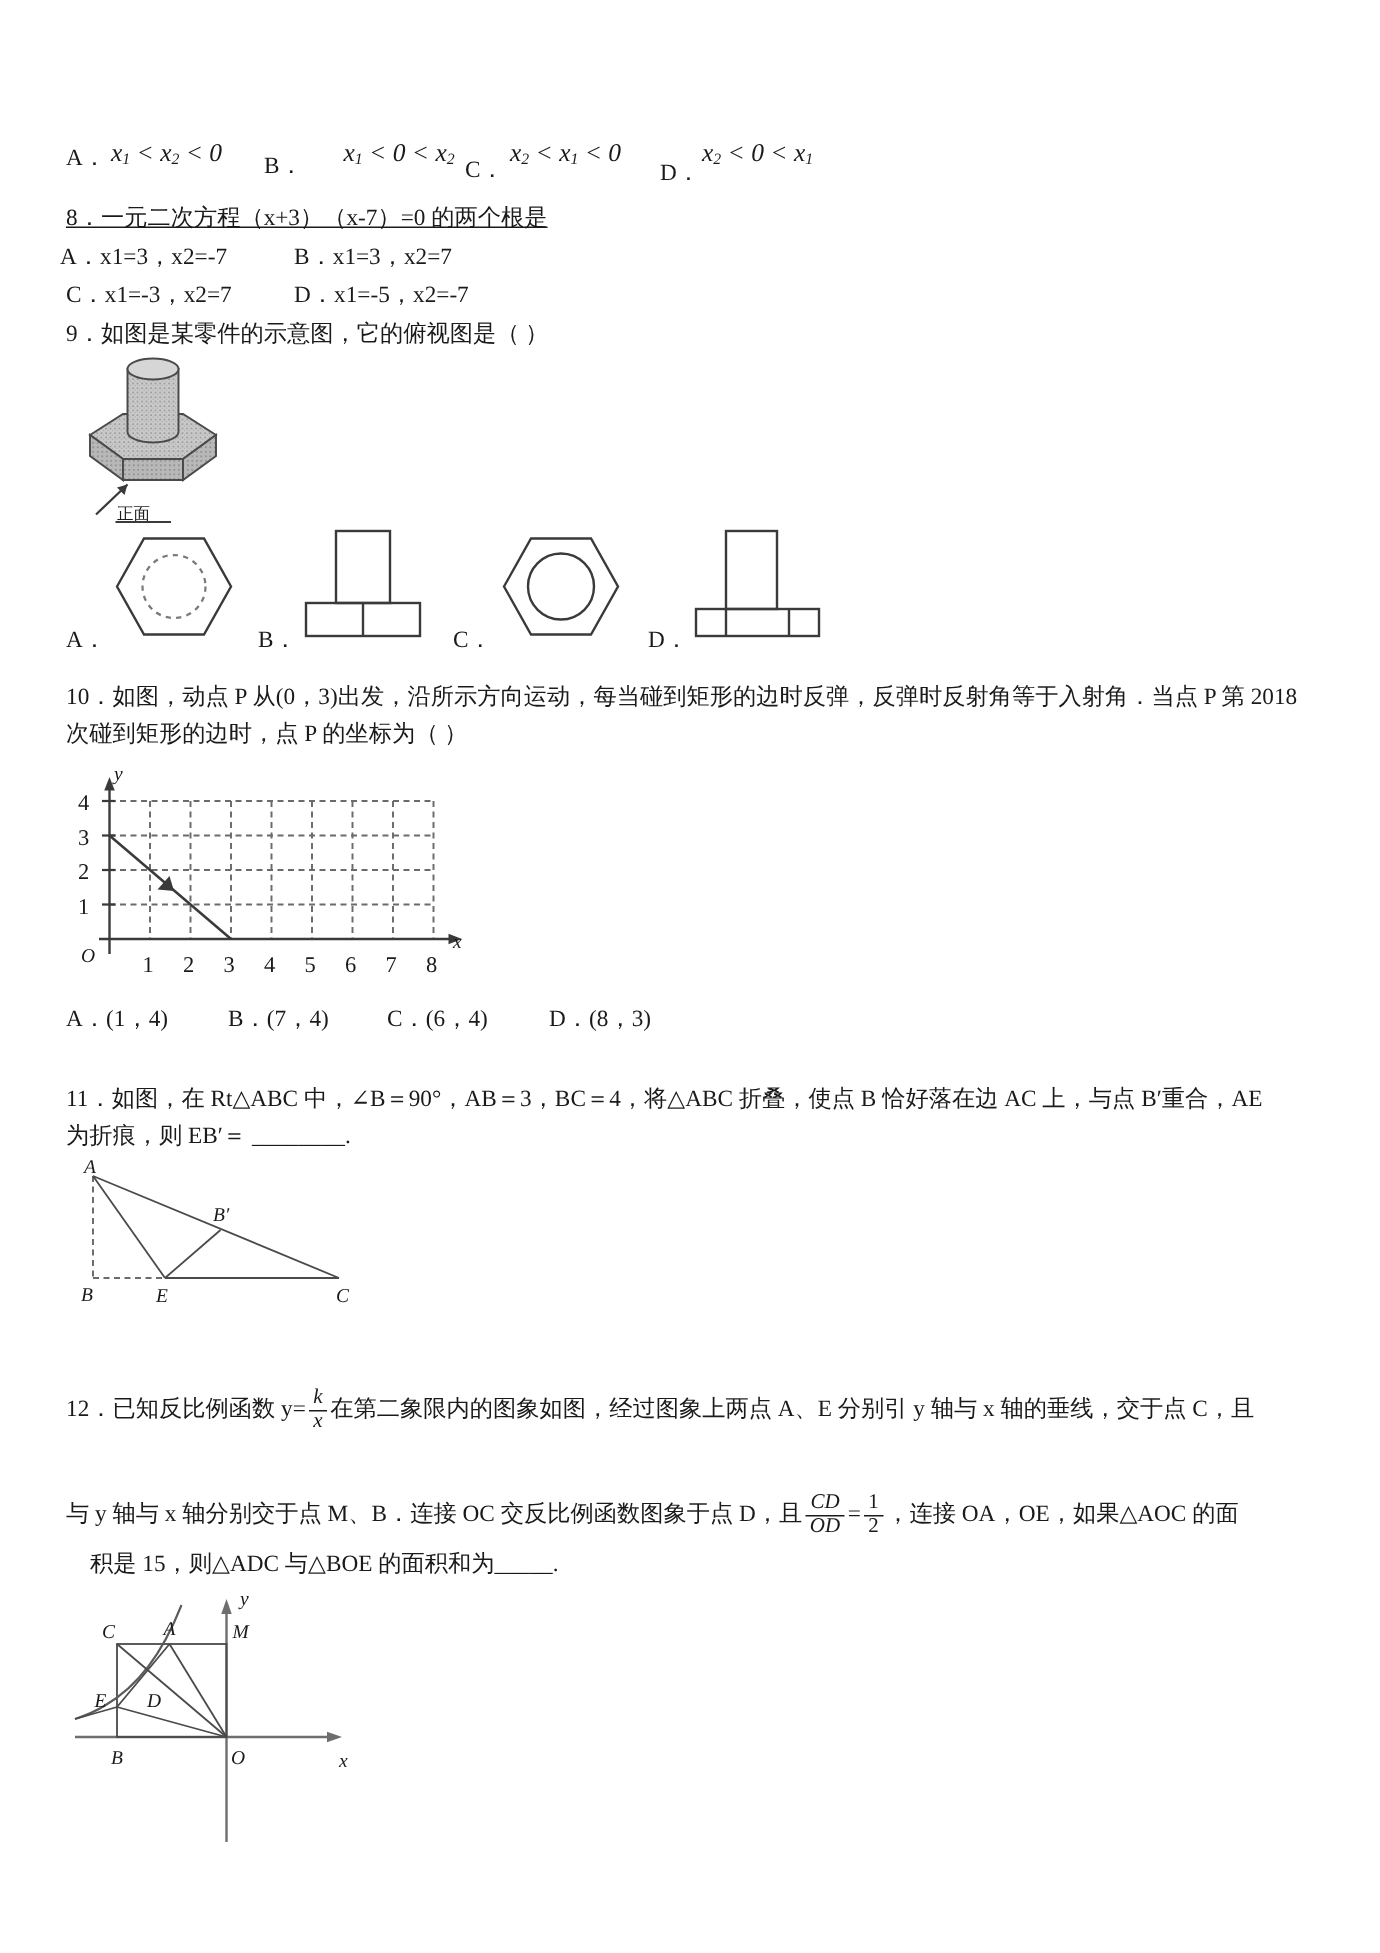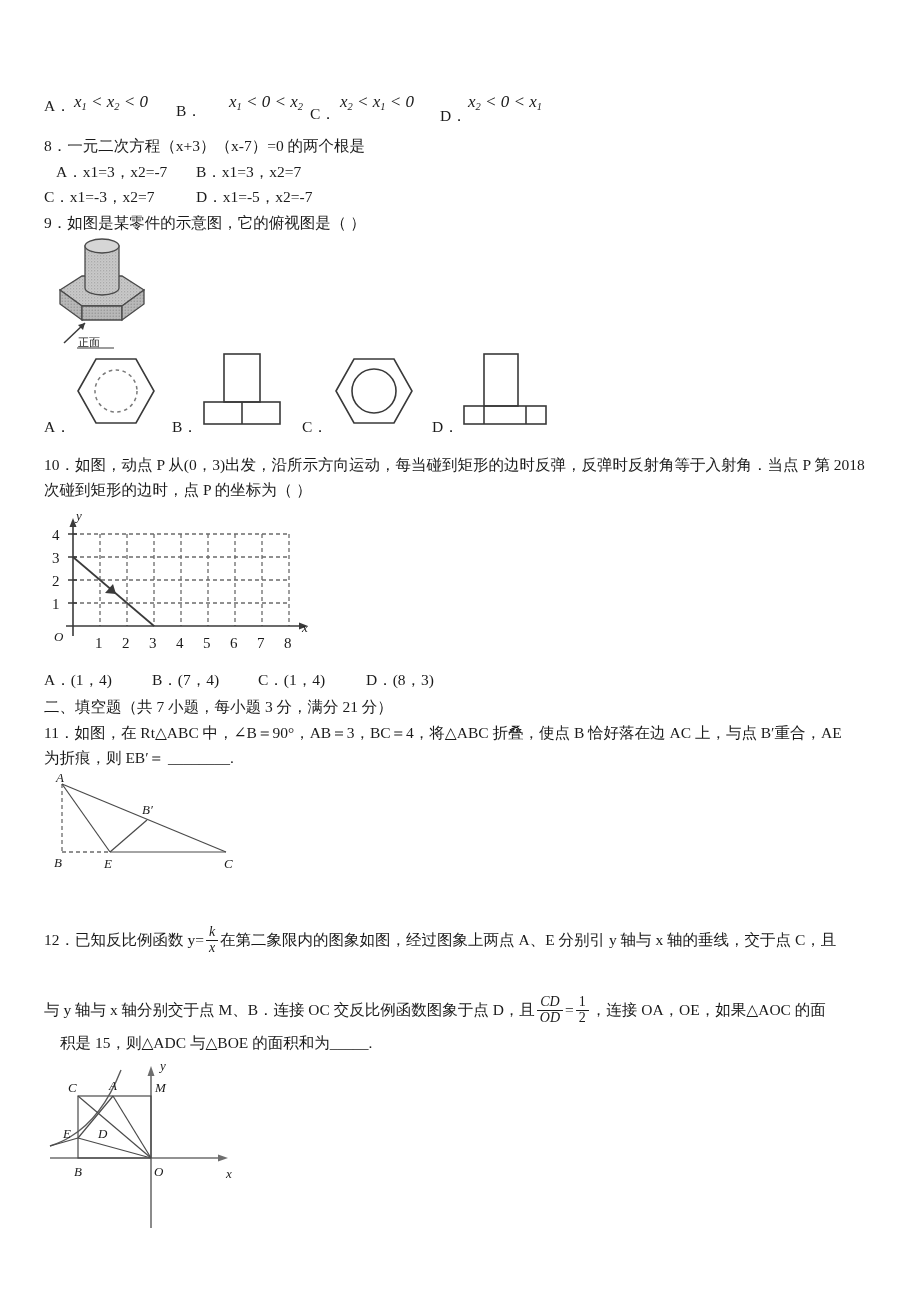--- a/index.html
+++ b/index.html
@@ -55,22 +55,22 @@
     <span class="mth">x<span class="sub">2</span></span><span class="mth"> &lt; </span><span class="mth">x<span class="sub">1</span></span><span class="mth"> &lt; 0</span>
   </div>
 
   <div class="ln" style="left:440px;top:106px;">
     <span class="opt-lab">D．</span>
   </div>
   <div class="ln" style="left:468px;top:92px;font-size:17px;">
     <span class="mth">x<span class="sub">2</span></span><span class="mth"> &lt; 0 &lt; </span><span class="mth">x<span class="sub">1</span></span>
   </div>
 
-  <div class="ln txt" style="left:44px;top:136px;">8．一元二次方程（x+3）（x-7）=0 的两个根是</div>
-  <div class="ln txt" style="left:56px;top:162px;text-align:center;">A．x1=3，x2=-7</div>
+  <div class="ln txt" style="left:44px;top:136px;text-decoration:underline;">8．一元二次方程（x+3）（x-7）=0 的两个根是</div>
+  <div class="ln txt" style="left:40px;top:162px;text-align:center;">A．x1=3，x2=-7</div>
   <div class="ln txt" style="left:196px;top:162px;">B．x1=3，x2=7</div>
   <div class="ln txt" style="left:44px;top:187px;text-align:right;">C．x1=-3，x2=7</div>
   <div class="ln txt" style="left:196px;top:187px;">D．x1=-5，x2=-7</div>
 
   <div class="ln txt" style="left:44px;top:213px;">9．如图是某零件的示意图，它的俯视图是（      ）</div>
 
   <div class="fig" style="left:52px;top:228px;">
     <svg width="100" height="120" viewBox="0 0 100 120">
       <defs>
         <pattern id="grit" width="3" height="3" patternUnits="userSpaceOnUse">
@@ -188,24 +188,23 @@
       <text class="tick" x="132" y="140">4</text>
       <text class="tick" x="159" y="140">5</text>
       <text class="tick" x="186" y="140">6</text>
       <text class="tick" x="213" y="140">7</text>
       <text class="tick" x="240" y="140">8</text>
     </svg>
   </div>
 
   <div class="ln txt" style="left:44px;top:670px;text-align:center;">A．(1，4)</div>
   <div class="ln txt" style="left:152px;top:670px;">B．(7，4)</div>
-  <div class="ln txt" style="left:258px;top:670px;">C．(1，4)</div>
+  <div class="ln txt" style="left:258px;top:670px;">C．(6，4)</div>
   <div class="ln txt" style="left:366px;top:670px;">D．(8，3)</div>
 
-  <div class="ln txt" style="left:44px;top:697px;">二、填空题（共 7 小题，每小题 3 分，满分 21 分）</div>
 
   <div class="ln txt" style="left:44px;top:723px;">11．如图，在 Rt△ABC 中，∠B＝90°，AB＝3，BC＝4，将△ABC 折叠，使点 B 恰好落在边 AC 上，与点 B′重合，AE</div>
   <div class="ln txt" style="left:44px;top:748px;">为折痕，则 EB′＝ ________.</div>
 
   <div class="fig" style="left:48px;top:772px;">
     <svg width="210" height="100" viewBox="0 0 210 100">
 
       <line class="dash" x1="14" y1="12" x2="14" y2="80"></line>
       <line class="dash" x1="14" y1="80" x2="62" y2="80"></line>
 

